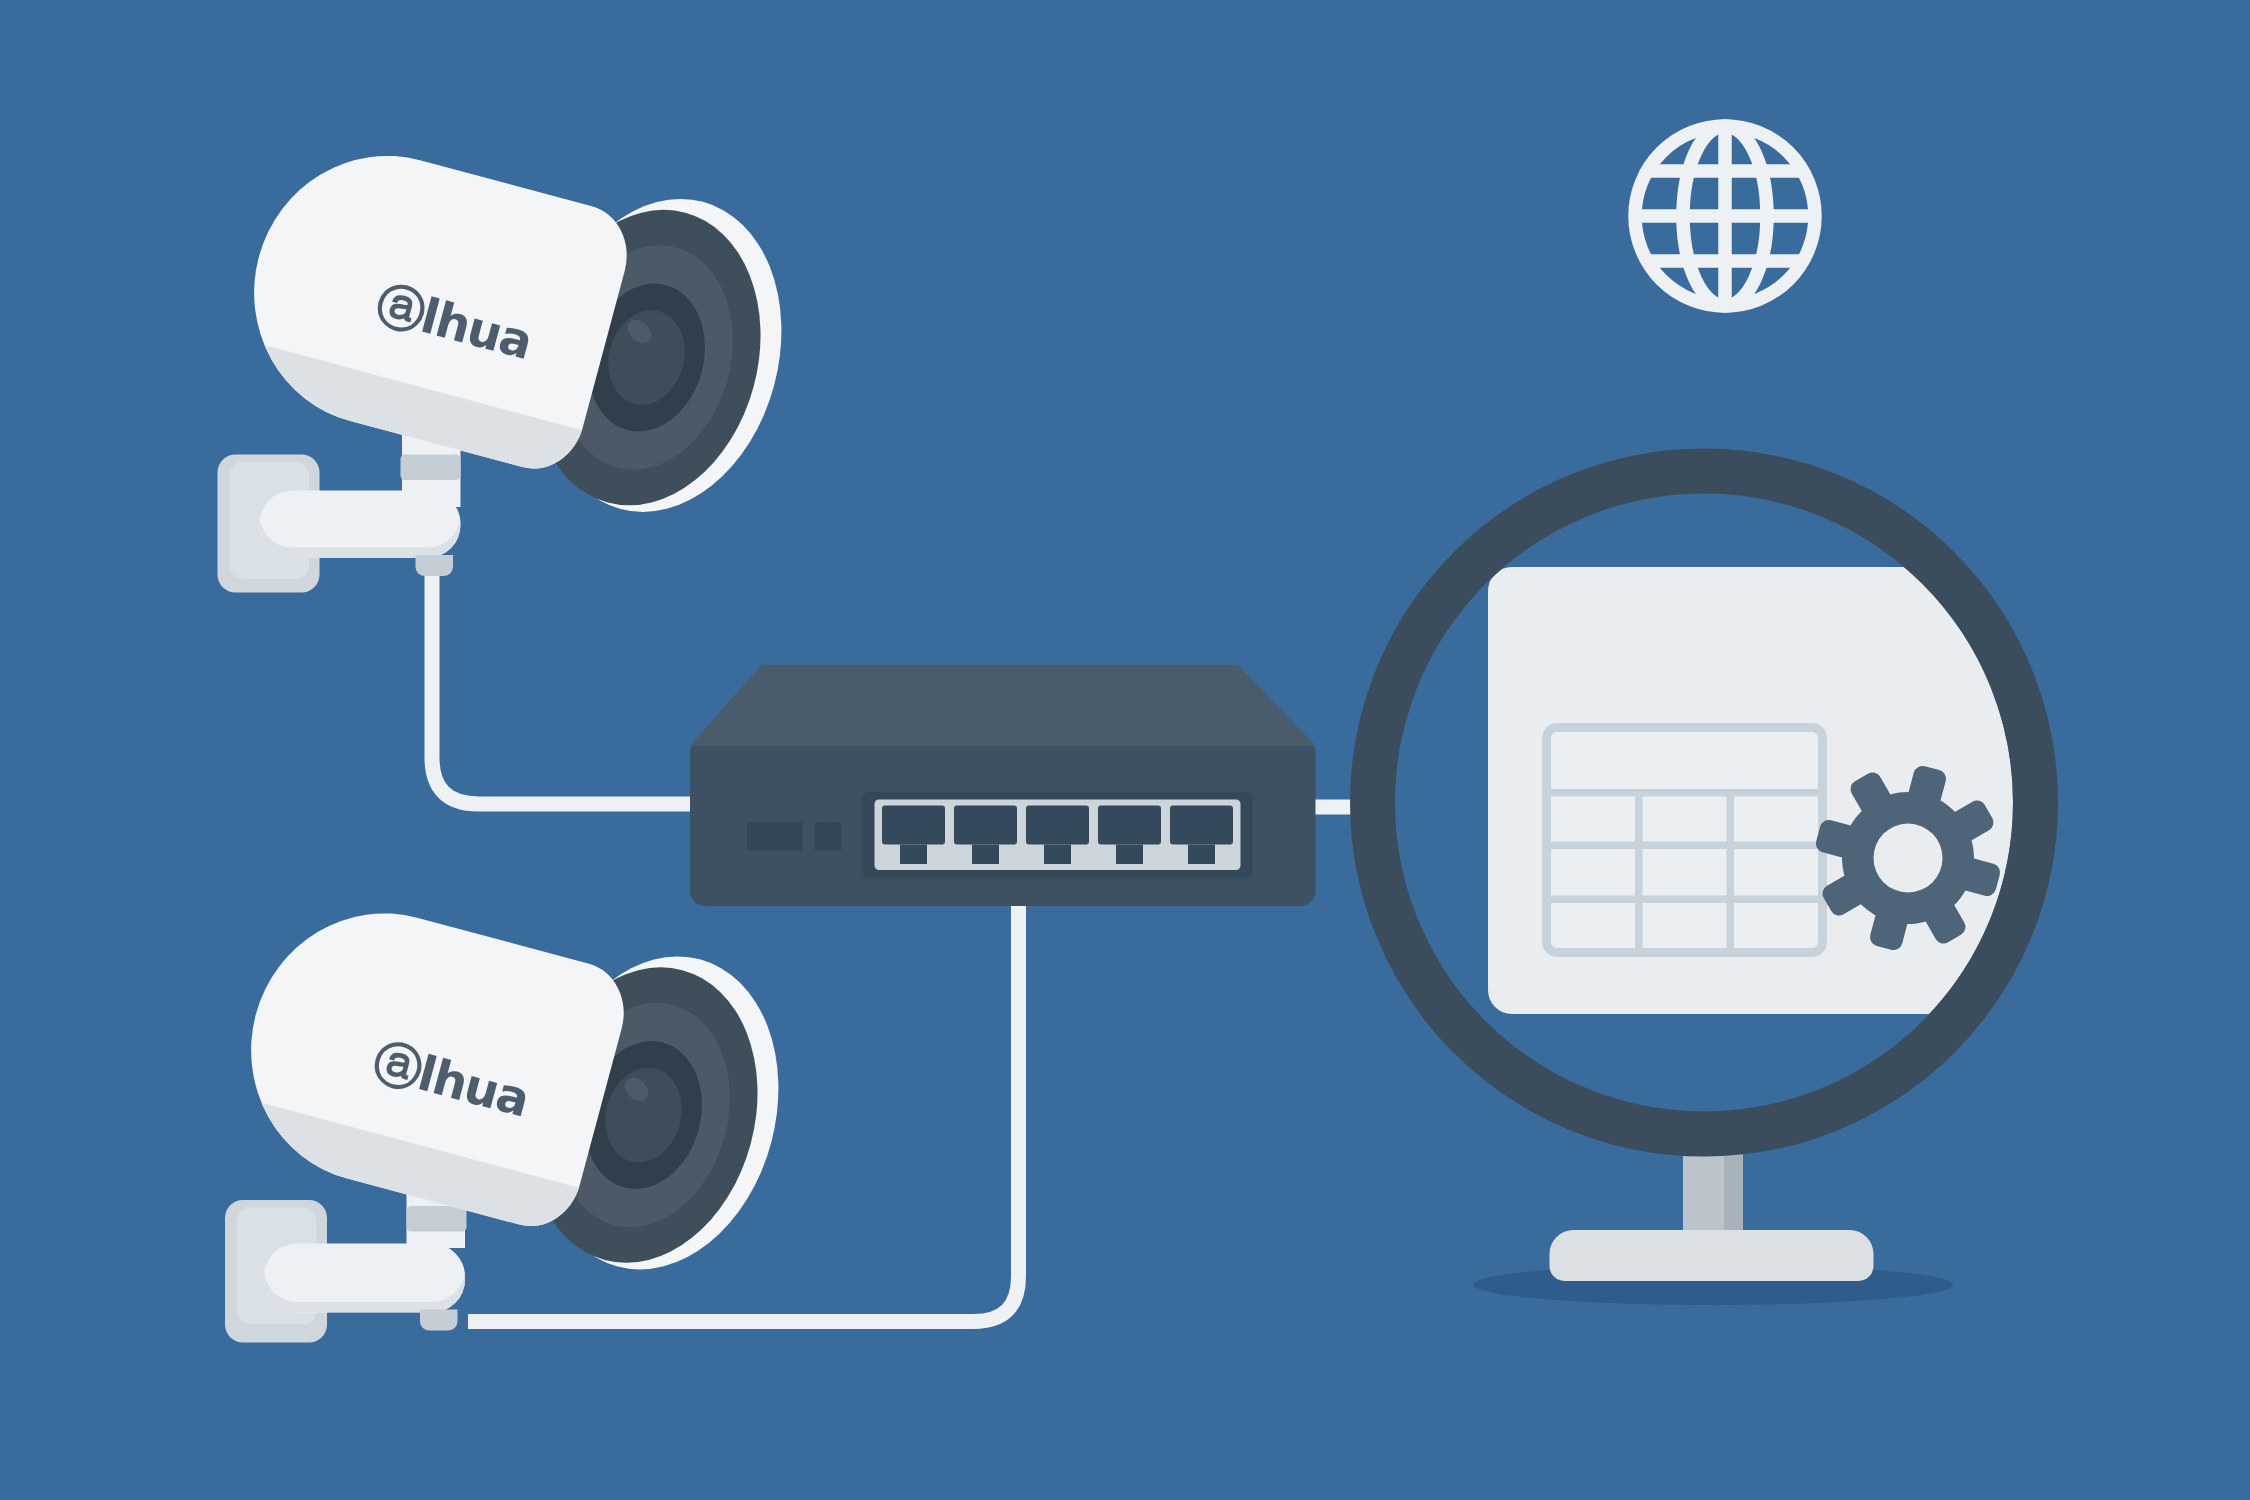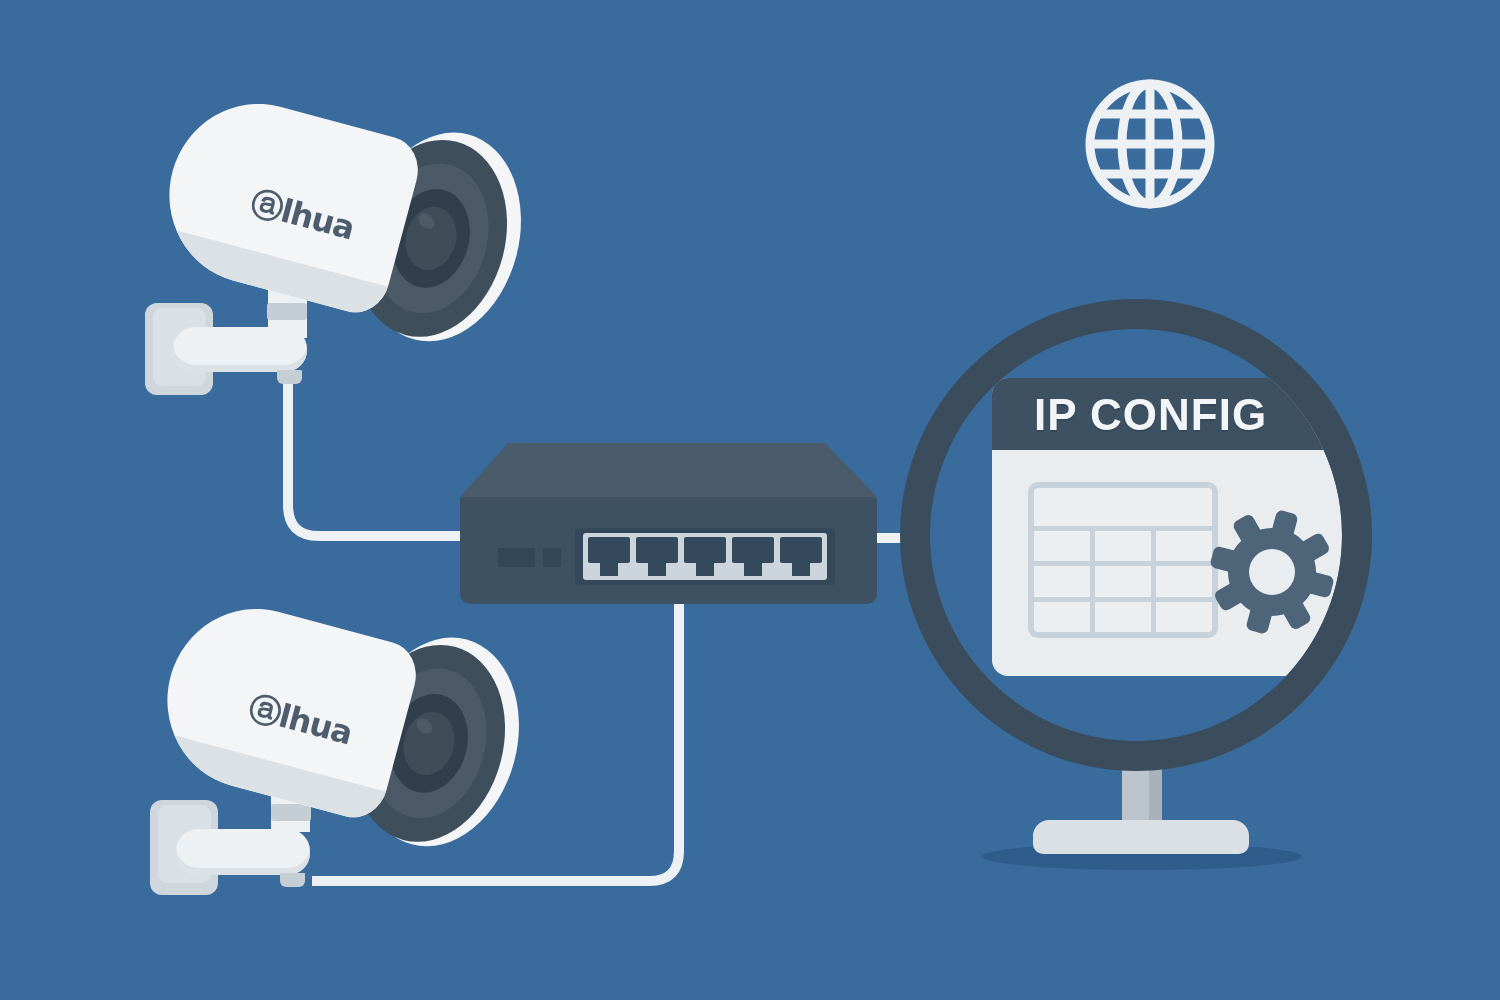--- a/index.html
+++ b/index.html
@@ -153,23 +153,20 @@
     <div class="abs cam-glint"></div>
     <div class="abs cam-body"></div>
     <div class="abs cam-brand">ⓐlhua</div>
   </div>
 
   <div class="abs viewer-shadow"></div>
   <div class="abs stand-stem"></div>
 
   <div class="abs lens-int">
     <div class="abs card">
-      <div class="abs card-header">
-        <span class="card-title">IP CONFIG</span>
-      </div>
       <div class="abs iptable" id="iptable">
           <div class="th"></div>
           <div class="td"></div>
           <div class="td"></div>
           <div class="td"></div>
           <div class="td"></div>
           <div class="td"></div>
           <div class="td"></div>
           <div class="td"></div>
           <div class="td"></div>

